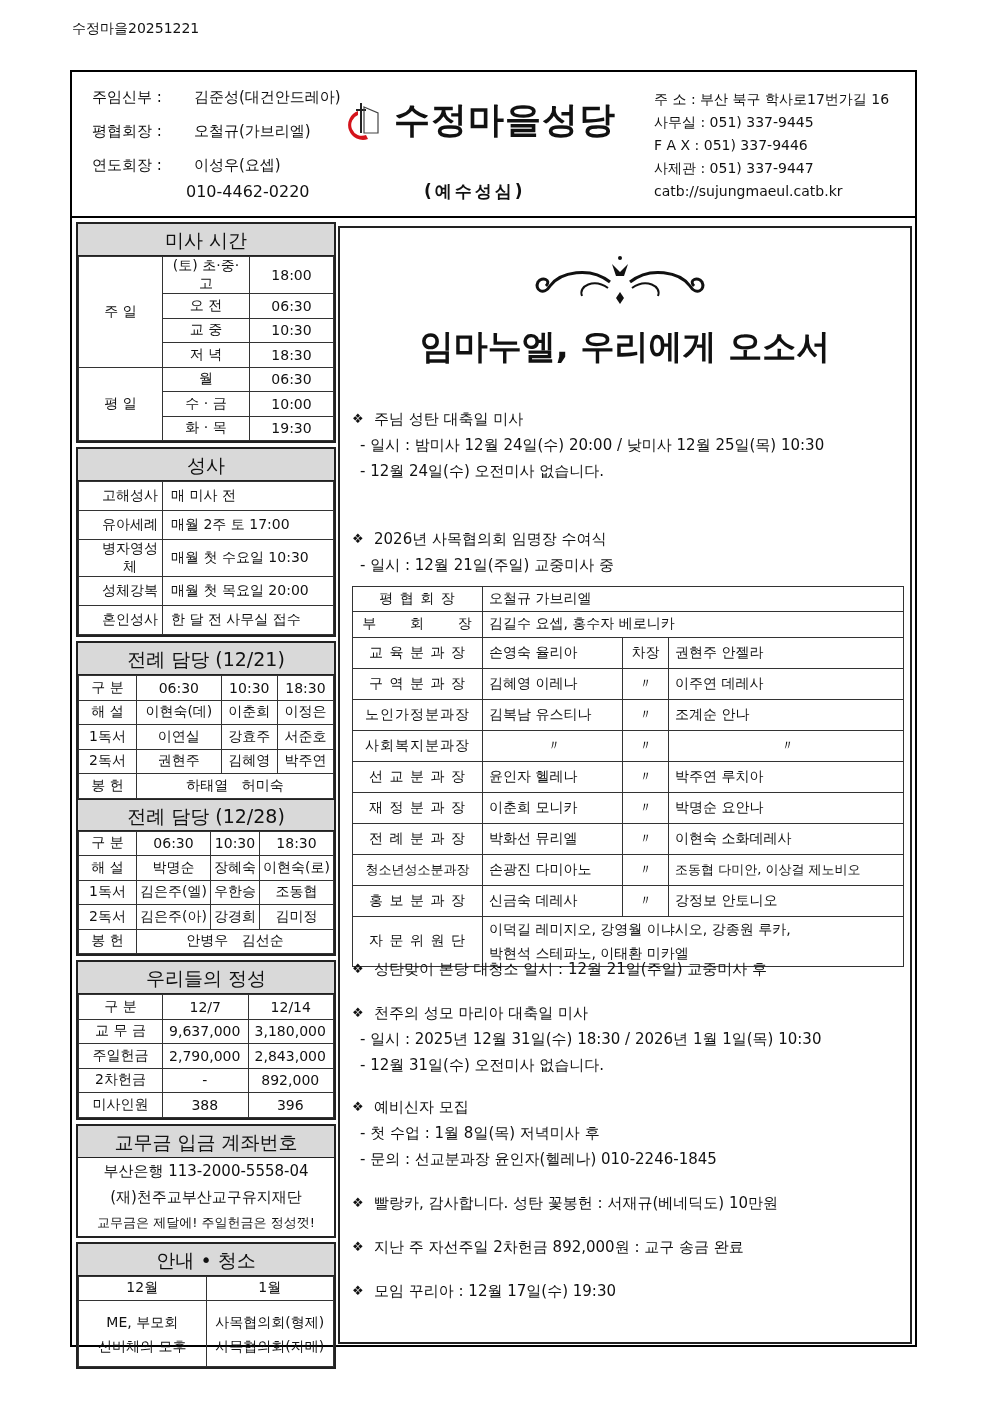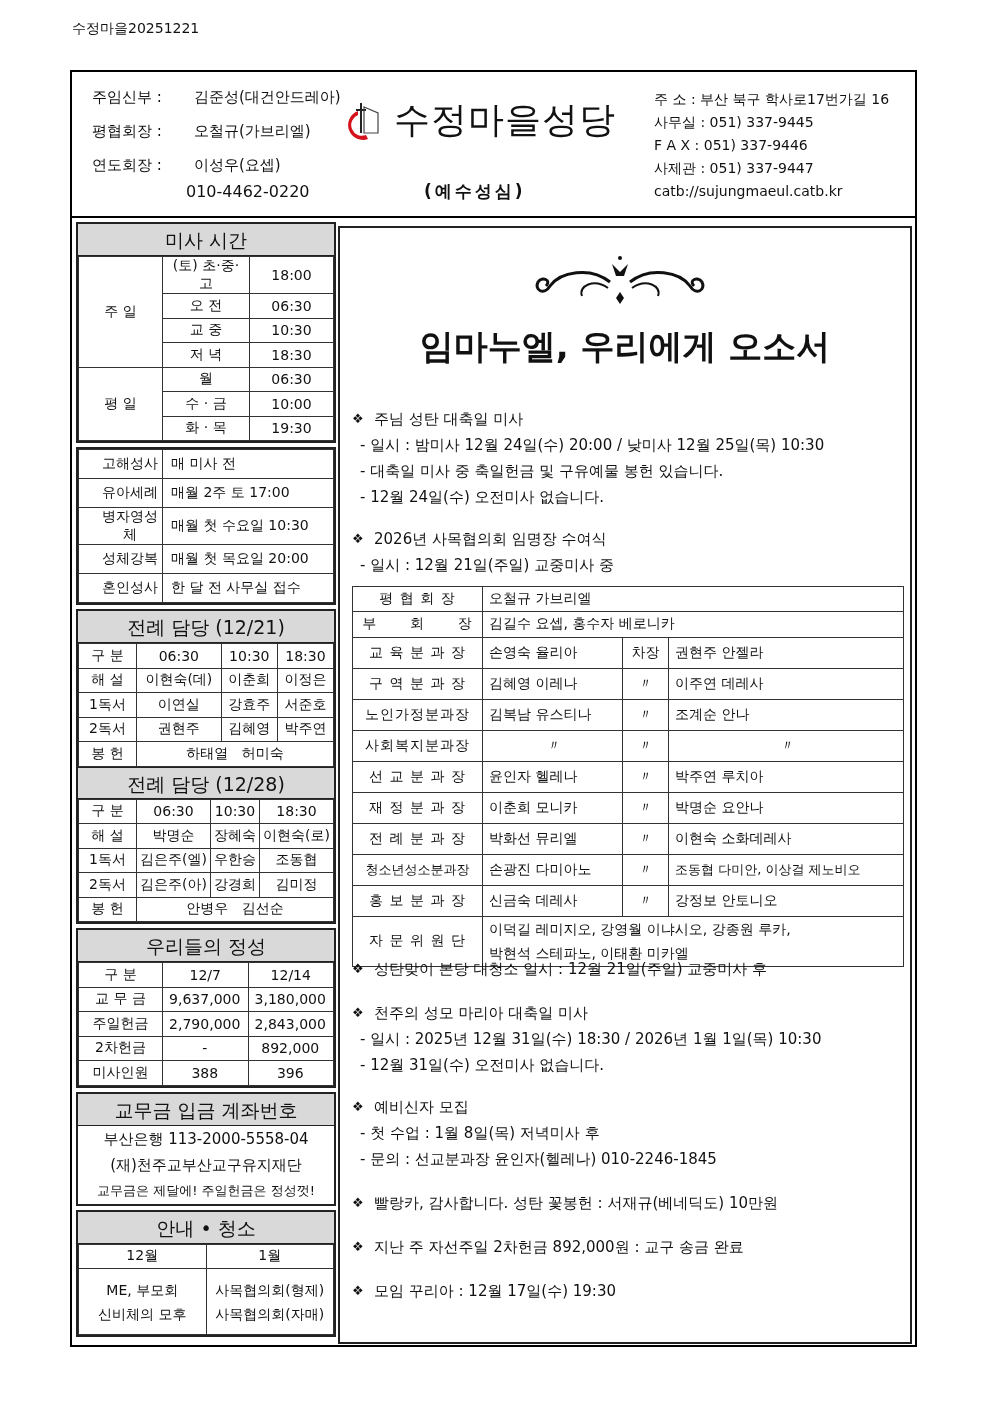--- a/index.html
+++ b/index.html
@@ -15,21 +15,21 @@
   .header {
     position: absolute; left: 0; top: 0; width: 843px; height: 146px;
     border-bottom: 2px solid #000;
   }
   .hdr-left { position: absolute; left: 20px; top: 18px; font-size: 15px; line-height: 1; }
   .hdr-left .row { height: 34px; display: flex; }
   .hdr-left .lbl { width: 102px; }
   .hdr-left .phone { margin-left: 94px; margin-top: -8px; font-size: 16px; }
   .logo { position: absolute; left: 272px; top: 24px; display: flex; align-items: center; }
   .logo-mark { width: 44px; height: 44px; position: relative; margin-right: 6px; }
-  .church-name { font-size: 36px; font-weight: normal; letter-spacing: 1px; }
+  .church-name { font-size: 36px; font-weight: bold; letter-spacing: 1px; }
   .subtitle { position: absolute; left: 352px; top: 108px; font-size: 17px; font-weight: bold; letter-spacing: 3px; }
   .hdr-right { position: absolute; left: 582px; top: 16px; font-size: 14px; line-height: 23px; }
 
   .left-col { position: absolute; left: 4px; top: 150px; width: 260px; }
   .box { border: 2px solid #222; margin-bottom: 4px; }
   .box-title {
     background: #d9d9d9; text-align: center; font-size: 19px; height: 32px; line-height: 32px;
     border-bottom: 1px solid #222;
   }
   table { border-collapse: collapse; width: 100%; }
@@ -141,20 +141,21 @@
             </tr>
         <tr>
               <td>화 · 목</td>
               <td>19:30</td>
             </tr>
       </tbody>
         </table>
     </div>
 
     <div class="box">
+      <div class="box-title">성사</div>
       <table class="sacr">
         <tbody>
             <tr>
               <td style="width:84px">고해성사</td>
               <td class="v">매 미사 전</td>
             </tr>
         <tr>
               <td>유아세례</td>
               <td class="v">매월 2주 토 17:00</td>
             </tr>
@@ -319,21 +320,20 @@
       </svg>
     </div>
     <div class="main-title">임마누엘, 우리에게 오소서</div>
 
     <div class="section" style="top:178px">
       <div class="h">
           <span class="bul">❖</span>
           <span>주님 성탄 대축일 미사</span>
         </div>
       <div class="sub">- 일시 : 밤미사 12월 24일(수) 20:00 / 낮미사 12월 25일(목) 10:30</div>
-      <div class="sub">- 대축일 미사 중 축일헌금 및 구유예물 봉헌 있습니다.</div>
       <div class="sub">- 12월 24일(수) 오전미사 없습니다.</div>
     </div>
 
     <div class="section" style="top:298px">
       <div class="h">
           <span class="bul">❖</span>
           <span>2026년 사목협의회 임명장 수여식</span>
         </div>
       <div class="sub">- 일시 : 12월 21일(주일) 교중미사 중</div>
     </div>

